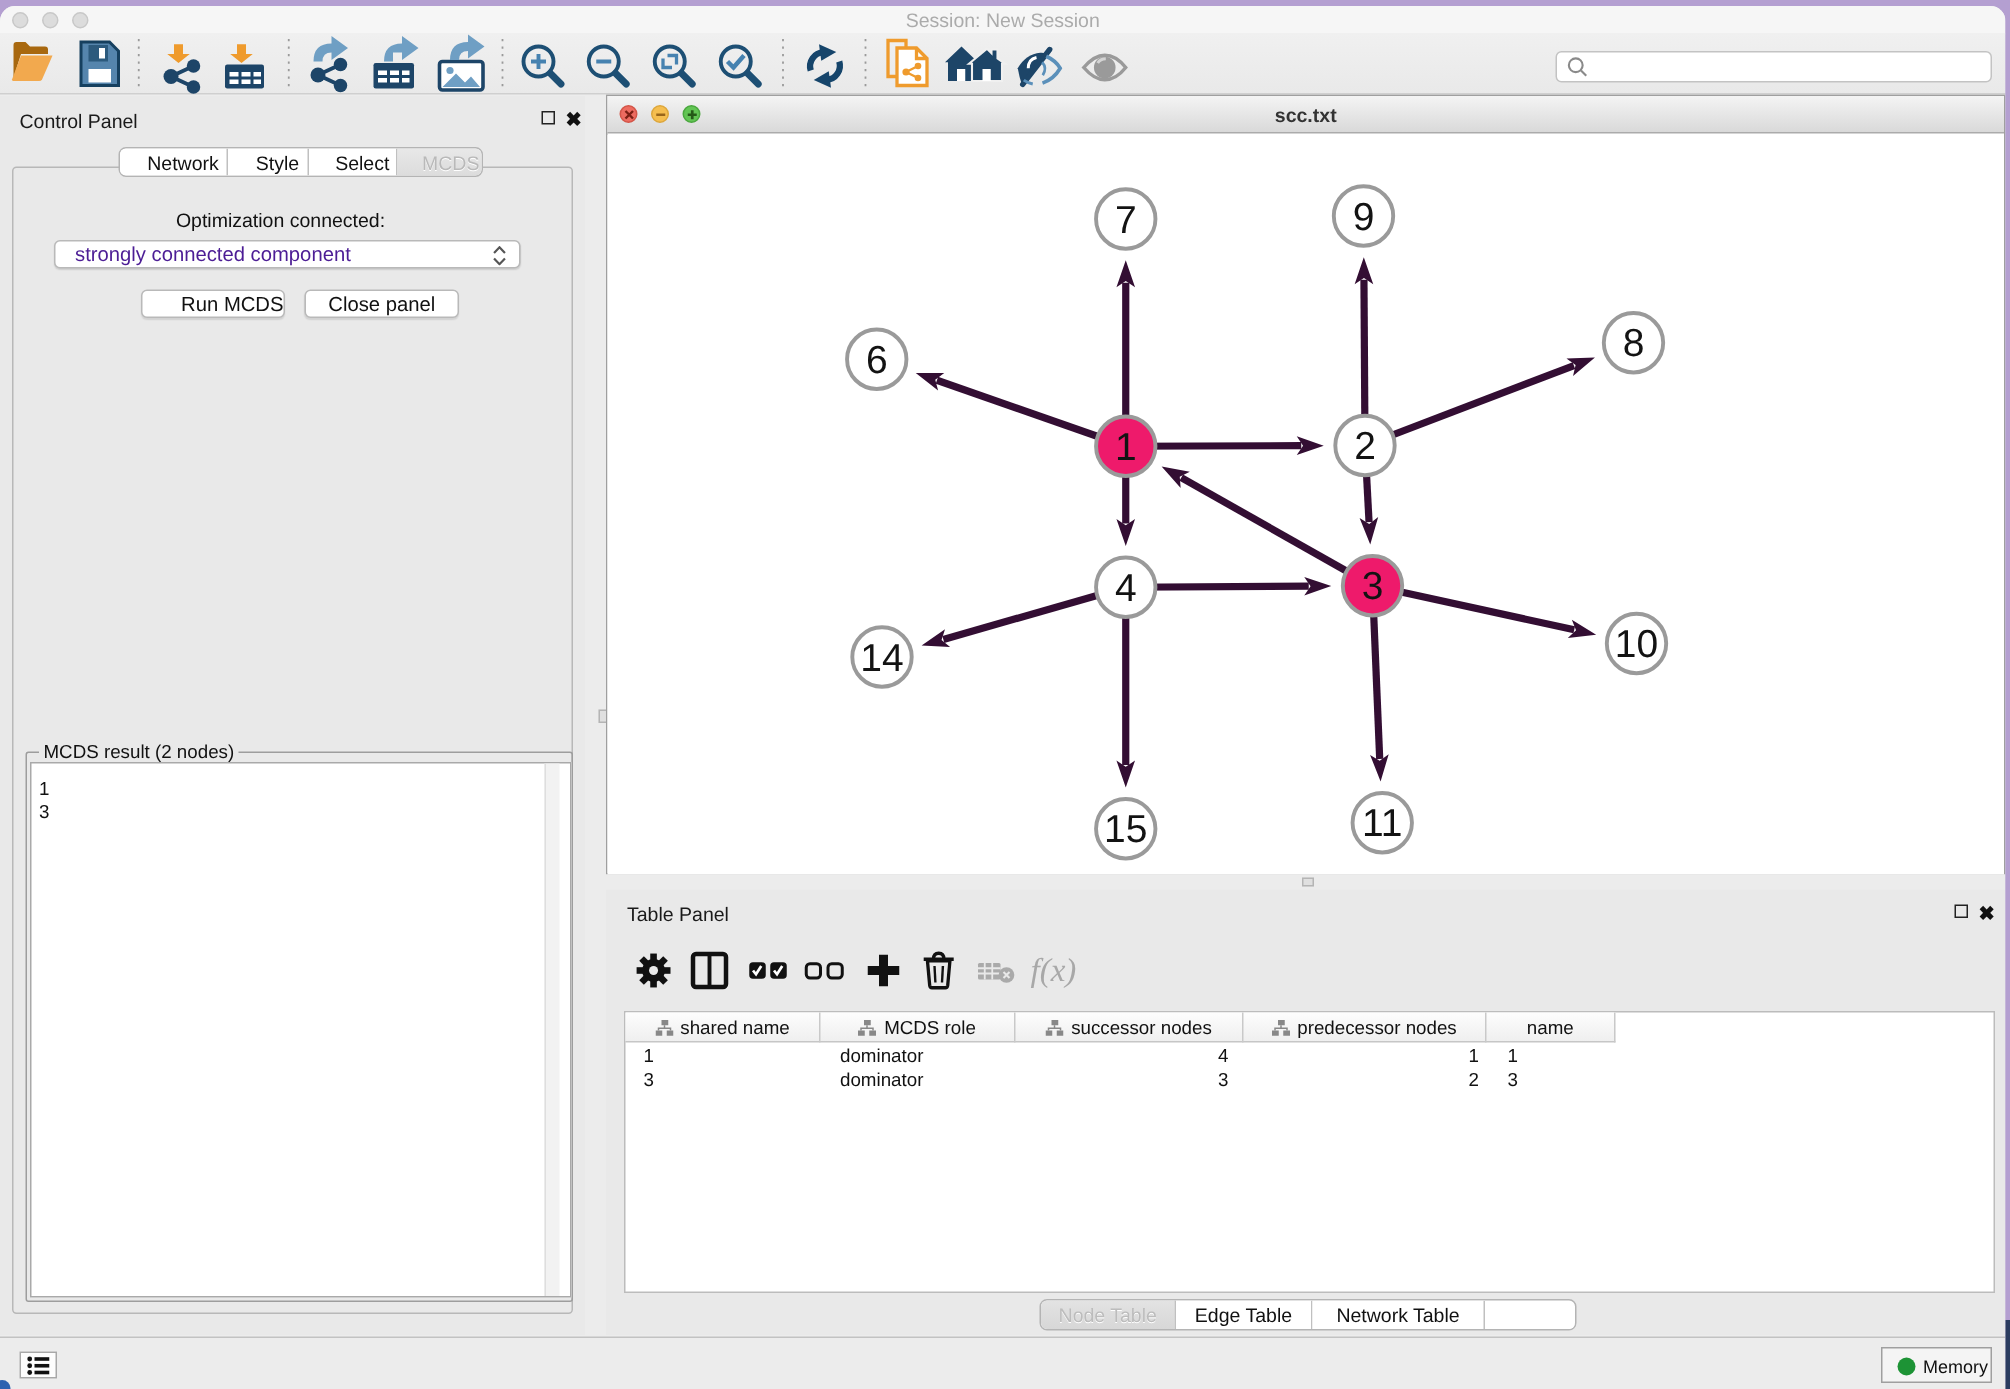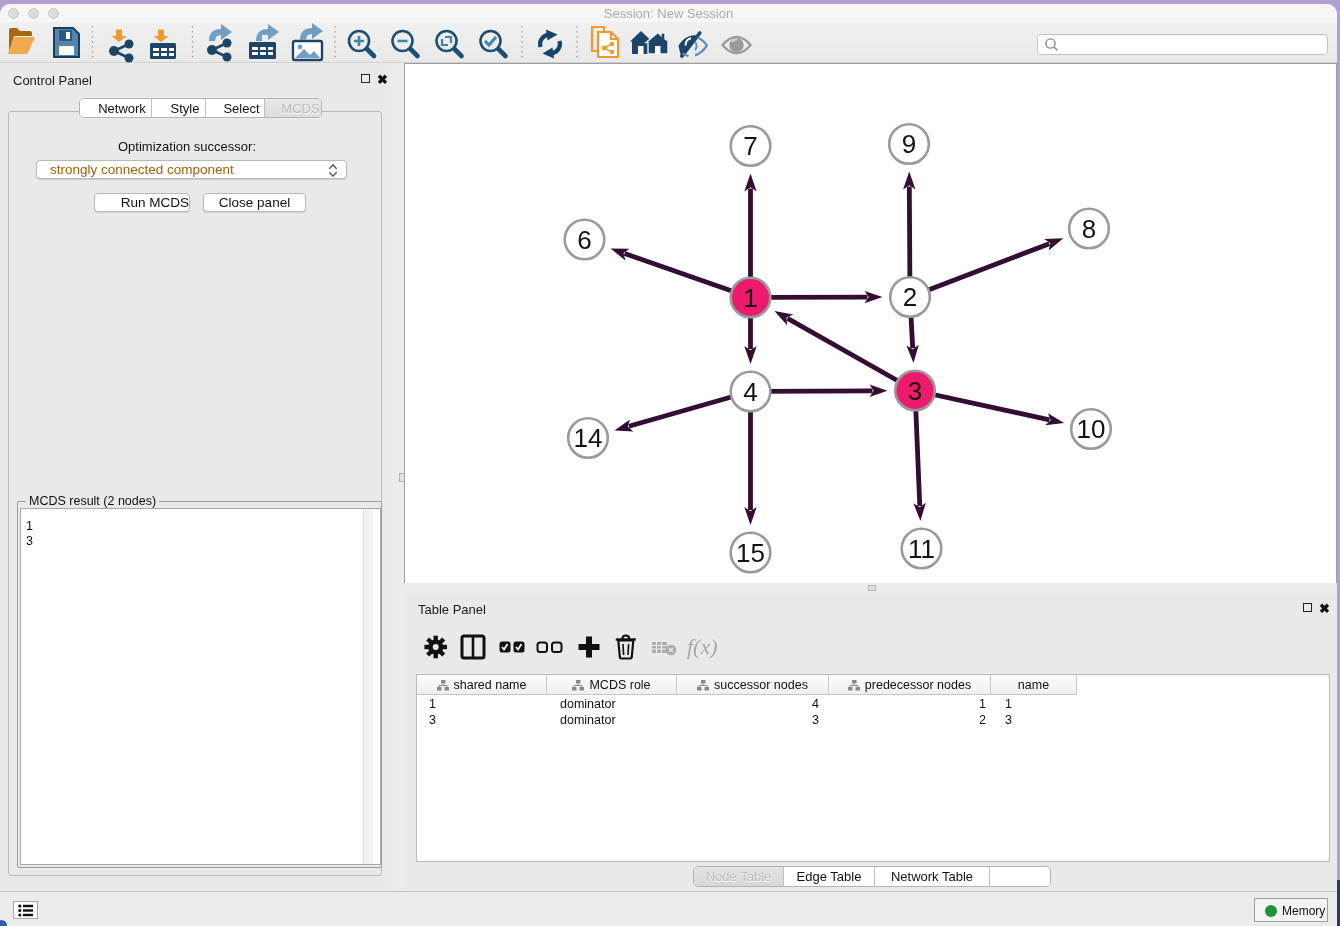--- a/index.html
+++ b/index.html
@@ -23,21 +23,21 @@
 #cphead .ptitle { position:absolute; left:13px; top:9px; font-size:13px; color:#1a1a1a; }
 .flbtn { position:absolute; width:9px; height:9px; border:1.5px solid #222; background:transparent; }
 .xbtn { position:absolute; font-size:13px; font-weight:bold; color:#111; line-height:1; }
 
 #cptabs { position:absolute; z-index:3; left:79px; top:34px; width:243px; height:20px; display:flex; border:1px solid #b4b4b4; border-radius:5px; overflow:hidden; background:#fff; }
 #cptabs .tab { flex:0 0 auto; text-align:center; font-size:13px; color:#111; line-height:19px; border-right:1px solid #c0c0c0; background:#fff;padding-left:13px; }
 #cptabs .tab.sel { background:linear-gradient(#e8e8e8,#dcdcdc); color:#b9b9b9; text-shadow:0 1px 0 #fff; border-right:none; }
 #cpcontent { position:absolute; left:8px; top:47px; width:374px; height:765px; border:1px solid #b8b8b8; border-radius:3px; }
 #optlabel { position:absolute; left:0; top:75px; width:374px; text-align:center; font-size:13px; color:#111; }
 #combo { position:absolute; left:36px; top:96px; width:311px; height:19px; background:#fff; border:1px solid #b9b9b9; border-radius:4px; box-shadow:0 1px 1px rgba(0,0,0,0.12); }
-#combo .ctext { position:absolute; left:13px; top:1px; font-size:13.5px; color:#a16207; }
+#combo .ctext { position:absolute; left:13px; top:1px; font-size:13.5px; color:#4c1d95; }
 .btn { position:absolute; height:19px; background:#fff; border:1px solid #b9b9b9; border-radius:4px; box-shadow:0 1px 1px rgba(0,0,0,0.10); font-size:13.5px; color:#111; text-align:center; line-height:18px; }
 
 #mcdsbox { position:absolute; left:17px; top:437px; width:365px; height:367px; border:1px solid #9d9d9d; border-radius:2px; }
 #mcdslegend { position:absolute; left:8px; top:-8px; background:#e9e9e9; padding:0 3px; font-size:12.5px; color:#111; }
 #mcdstext { position:absolute; left:2px; top:6px; width:361px; height:357px; background:#fff; border:1px solid #a9a9a9; font-size:12.5px; color:#111; line-height:14.5px; padding:10px 0 0 5px; }
 #mcdssb { position:absolute; right:8px; top:7px; width:10px; height:355px; background:#f2f2f2; border-left:1px solid #dedede; }
 
 #vsplit { position:absolute; left:390px; top:60px; width:15px; height:826px; background:#ececec; }
 #vgrip { position:absolute; left:9px; top:409px; width:7px; height:9px; background:#e0e0e0; border:1px solid #b5b5b5; }
 
@@ -236,40 +236,51 @@
       <div class="flbtn" style="left:361px; top:10px;"></div>
       <span class="xbtn" style="left:377px; top:9px;">✖</span>
     </div>
     <div id="cptabs">
       <div class="tab" style="width:72px;">Network</div>
       <div class="tab" style="width:54px;">Style</div>
       <div class="tab" style="width:59px;text-align:center;">Select</div>
       <div class="tab sel" style="width:58px;">MCDS</div>
     </div>
     <div id="cpcontent"></div>
-    <div id="optlabel">Optimization successor:</div>
+    <div id="optlabel">Optimization connected:</div>
     <div id="combo">
       <span class="ctext">strongly connected component</span>
       <svg width="10" height="13" viewBox="0 0 11 14" style="position:absolute; right:8px; top:3px;">
         <path d="M1.5 5 L5.5 0.8 L9.5 5" fill="none" stroke="#555" stroke-width="1.6"></path>
         <path d="M1.5 9 L5.5 13.2 L9.5 9" fill="none" stroke="#555" stroke-width="1.6"></path>
       </svg>
     </div>
     <div class="btn" style="left:94px; top:129px; width:96px;text-align:right;">Run MCDS</div>
     <div class="btn" style="left:203px; top:129px; width:103px;">Close panel</div>
     <div id="mcdsbox">
       <span id="mcdslegend">MCDS result (2 nodes)</span>
       <div id="mcdstext">1<br>3</div>
       <div id="mcdssb"></div>
     </div>
   </div>
   <div id="vsplit">
       <div id="vgrip"></div>
     </div>
   <div id="netwin">
+    <div id="nethead">
+      <div class="tl2" style="left:8px; background:#ed6b60; border:1px solid #d35548;"></div>
+      <div class="tl2" style="left:29px; background:#f5be4f; border:1px solid #dda73c;"></div>
+      <div class="tl2" style="left:50px; background:#62c554; border:1px solid #4aa73e;"></div>
+      <svg width="70" height="25" viewBox="0 0 70 25" style="position:absolute;left:0;top:0;">
+        <path d="M12 10 L17 15 M17 10 L12 15" stroke="#7c1f14" stroke-width="1.6"></path>
+        <path d="M32.5 12.5 L38.5 12.5" stroke="#99661a" stroke-width="1.8"></path>
+        <path d="M53.5 12.5 L59.5 12.5 M56.5 9.5 L56.5 15.5" stroke="#255a18" stroke-width="1.8"></path>
+      </svg>
+      <div id="nettitle">scc.txt</div>
+    </div>
     <div id="netcanvas">
     <svg width="931" height="493" viewBox="0 0 931 493">
       <g stroke="#330e33" stroke-width="4.8">
         <line x1="345.5" y1="207.5" x2="345.5" y2="98.5"></line>
         <line x1="345.5" y1="207.5" x2="219.6" y2="163.5"></line>
         <line x1="345.5" y1="207.5" x2="462.5" y2="207.1"></line>
         <line x1="345.5" y1="207.5" x2="345.5" y2="259.0"></line>
         <line x1="505.0" y1="207.0" x2="504.3" y2="96.5"></line>
         <line x1="505.0" y1="207.0" x2="644.3" y2="153.7"></line>
         <line x1="505.0" y1="207.0" x2="507.7" y2="258.1"></line>

